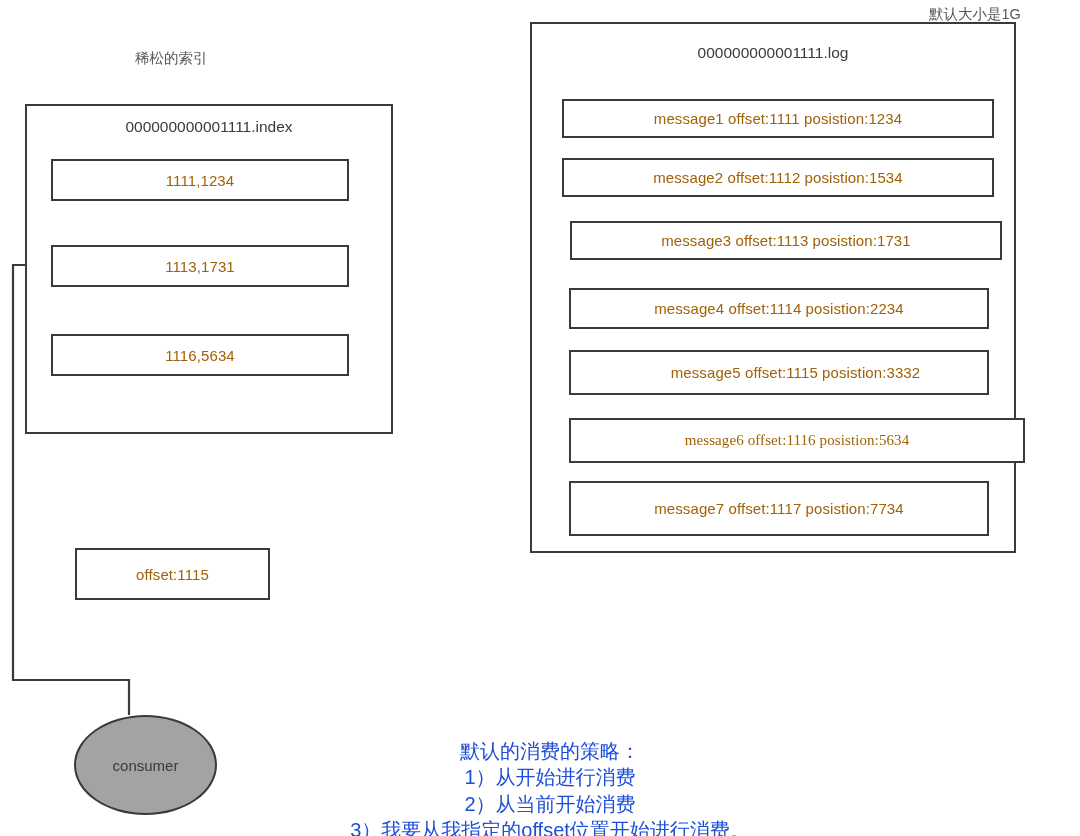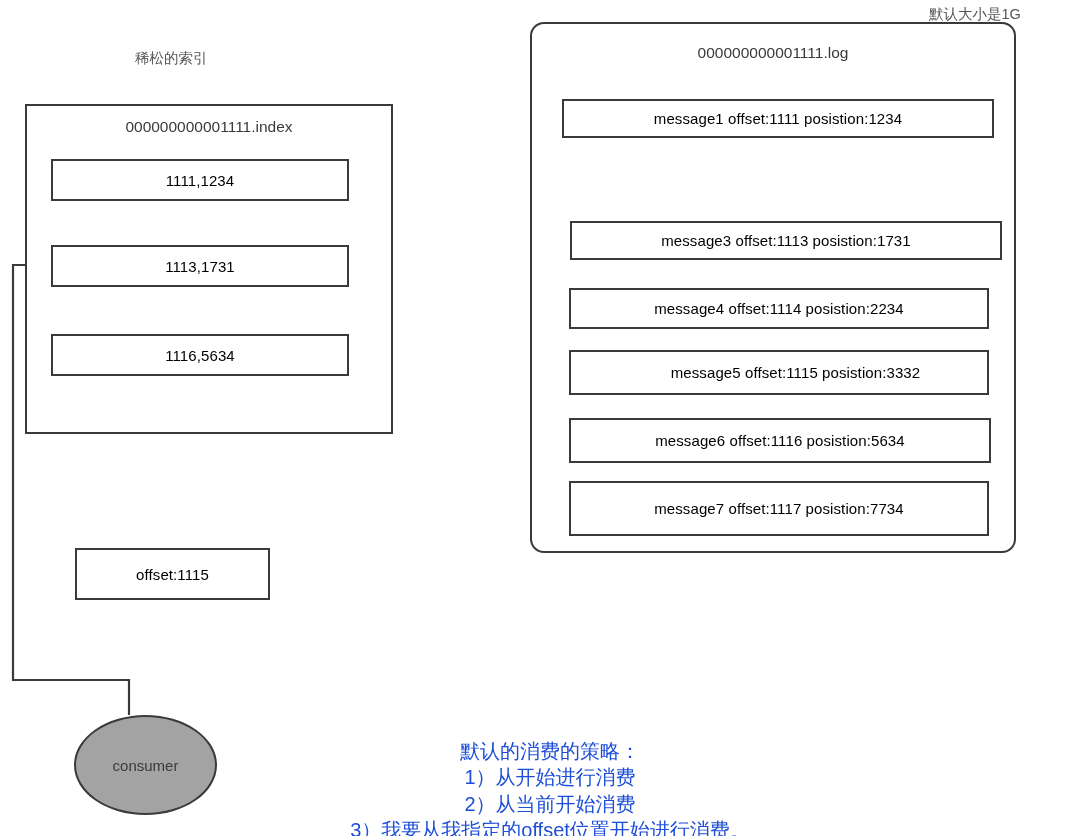--- a/index.html
+++ b/index.html
@@ -28,21 +28,21 @@
     box-sizing: border-box;
   }
   .inner-box {
     border: 2px solid #3a3a3a;
     background: #ffffff;
     box-sizing: border-box;
     display: flex;
     align-items: center;
     justify-content: center;
     font-size: 15px;
-    color: #000000;
+    color: #a16207;
     letter-spacing: 0.1px;
     white-space: nowrap;
   }
   .file-title {
     font-size: 15.5px;
     color: #3a3a3a;
     text-align: center;
     white-space: nowrap;
   }
   .plain-label {
@@ -101,34 +101,35 @@
 
     <div class="file-title" style="margin-top:12px;">000000000001111.index</div>
 
     <div class="abs inner-box" style="left:24px; top:53px; width:298px; height:42px;">1111,1234</div>
 
     <div class="abs inner-box" style="left:24px; top:139px; width:298px; height:42px;">1113,1731</div>
 
     <div class="abs inner-box" style="left:24px; top:228px; width:298px; height:42px;">1116,5634</div>
   </div>
 
-  <div class="abs container-box" style="left:530px; top:22px; width:486px; height:531px;border-radius:14px;">
+  <div class="abs container-box" style="left:530px; top:22px; width:486px; height:531px;">
 
     <div class="file-title" style="margin-top:20px;">000000000001111.log</div>
 
     <div class="abs inner-box" style="left:30px; top:75px; width:432px; height:39px;">message1  offset:1111  posistion:1234</div>
 
+    <div class="abs inner-box" style="left:30px; top:134px; width:432px; height:39px;">message2  offset:1112  posistion:1534</div>
 
     <div class="abs inner-box" style="left:30px; top:197px; width:432px; height:39px;margin-left:8px;">message3  offset:1113  posistion:1731</div>
 
     <div class="abs inner-box" style="left:37px; top:264px; width:420px; height:41px;">message4  offset:1114  posistion:2234</div>
 
     <div class="abs inner-box" style="left:37px; top:326px; width:420px; height:45px;padding-left:33px;">message5  offset:1115  posistion:3332</div>
 
-    <div class="abs inner-box" style="left:37px; top:394px; width:422px; height:45px;">message6  offset:1116  posistion:5634</div>
+    <div class="abs inner-box" style="left:37px; top:394px; width:456px; height:45px;font-family:Liberation Serif, serif;">message6  offset:1116  posistion:5634</div>
 
     <div class="abs inner-box" style="left:37px; top:457px; width:420px; height:55px;">message7  offset:1117  posistion:7734</div>
   </div>
 
   <div class="abs inner-box" style="left:75px; top:548px; width:195px; height:52px;">offset:1115</div>
 
   <div class="abs ellipse" style="left:74px; top:715px; width:143px; height:100px;">consumer</div>
 
   <div class="abs note-block" style="left:305px; top:738px; width:490px;">
     <span class="note-line">默认的消费的策略：</span>

